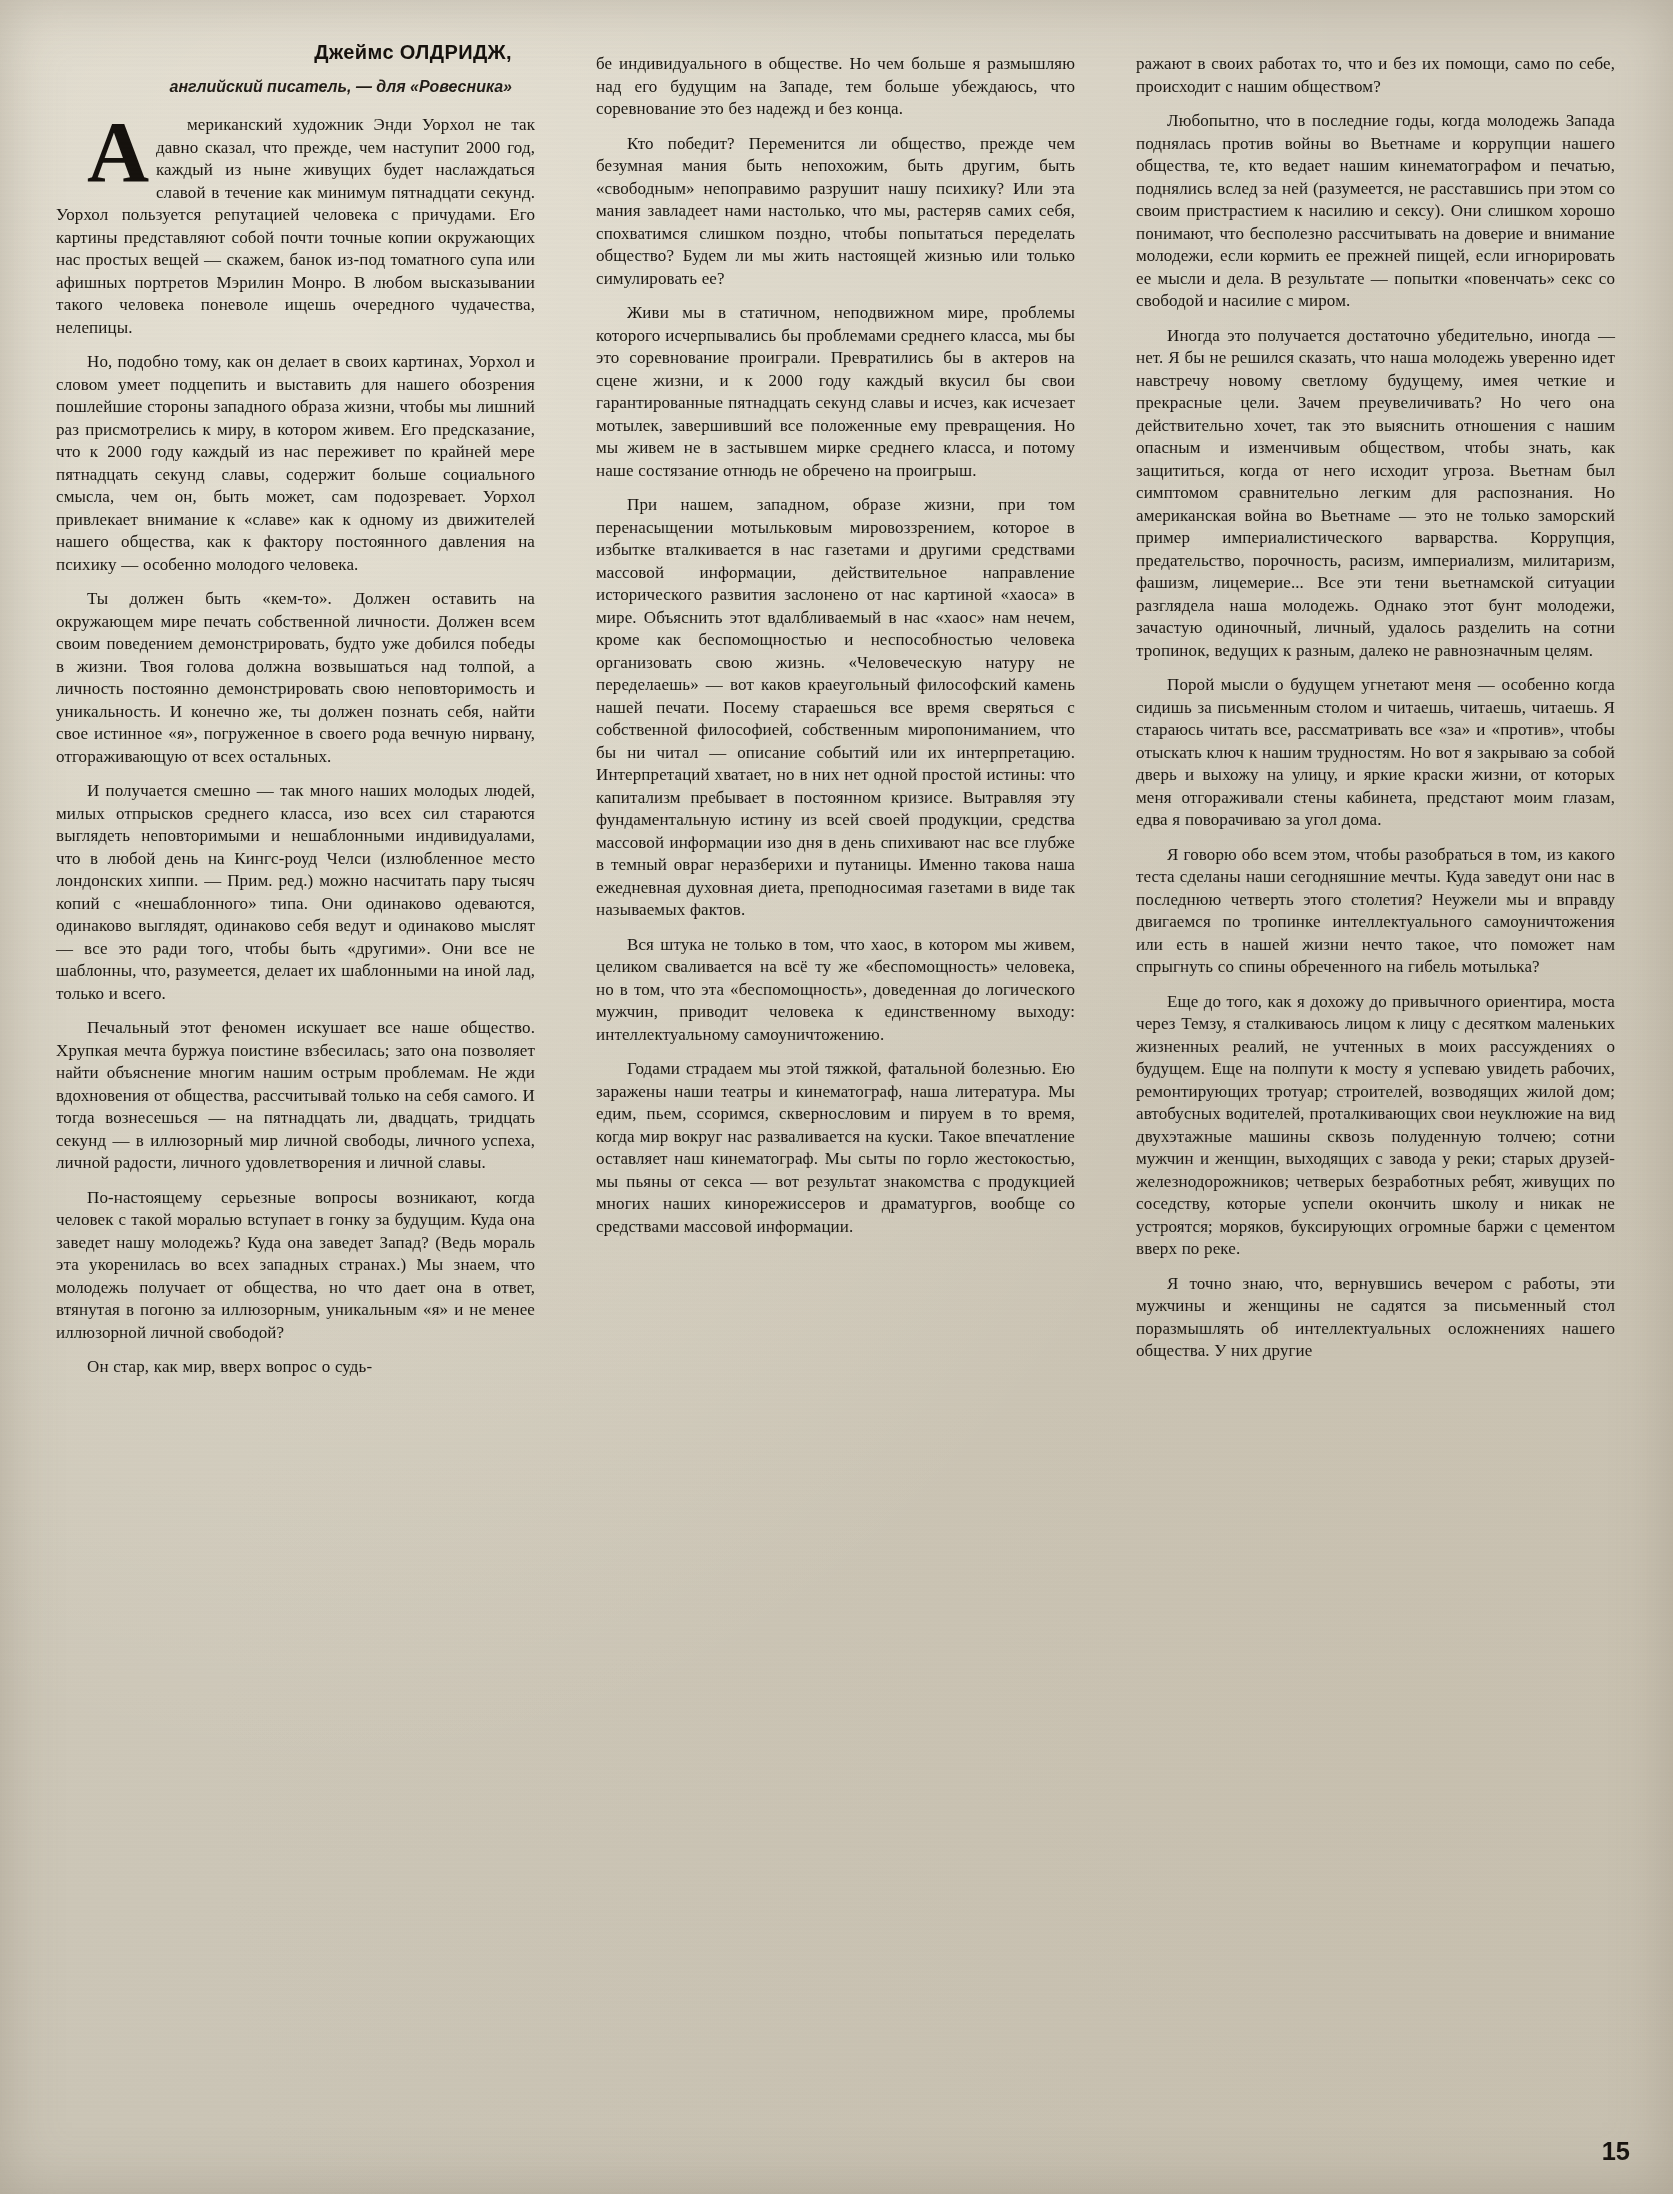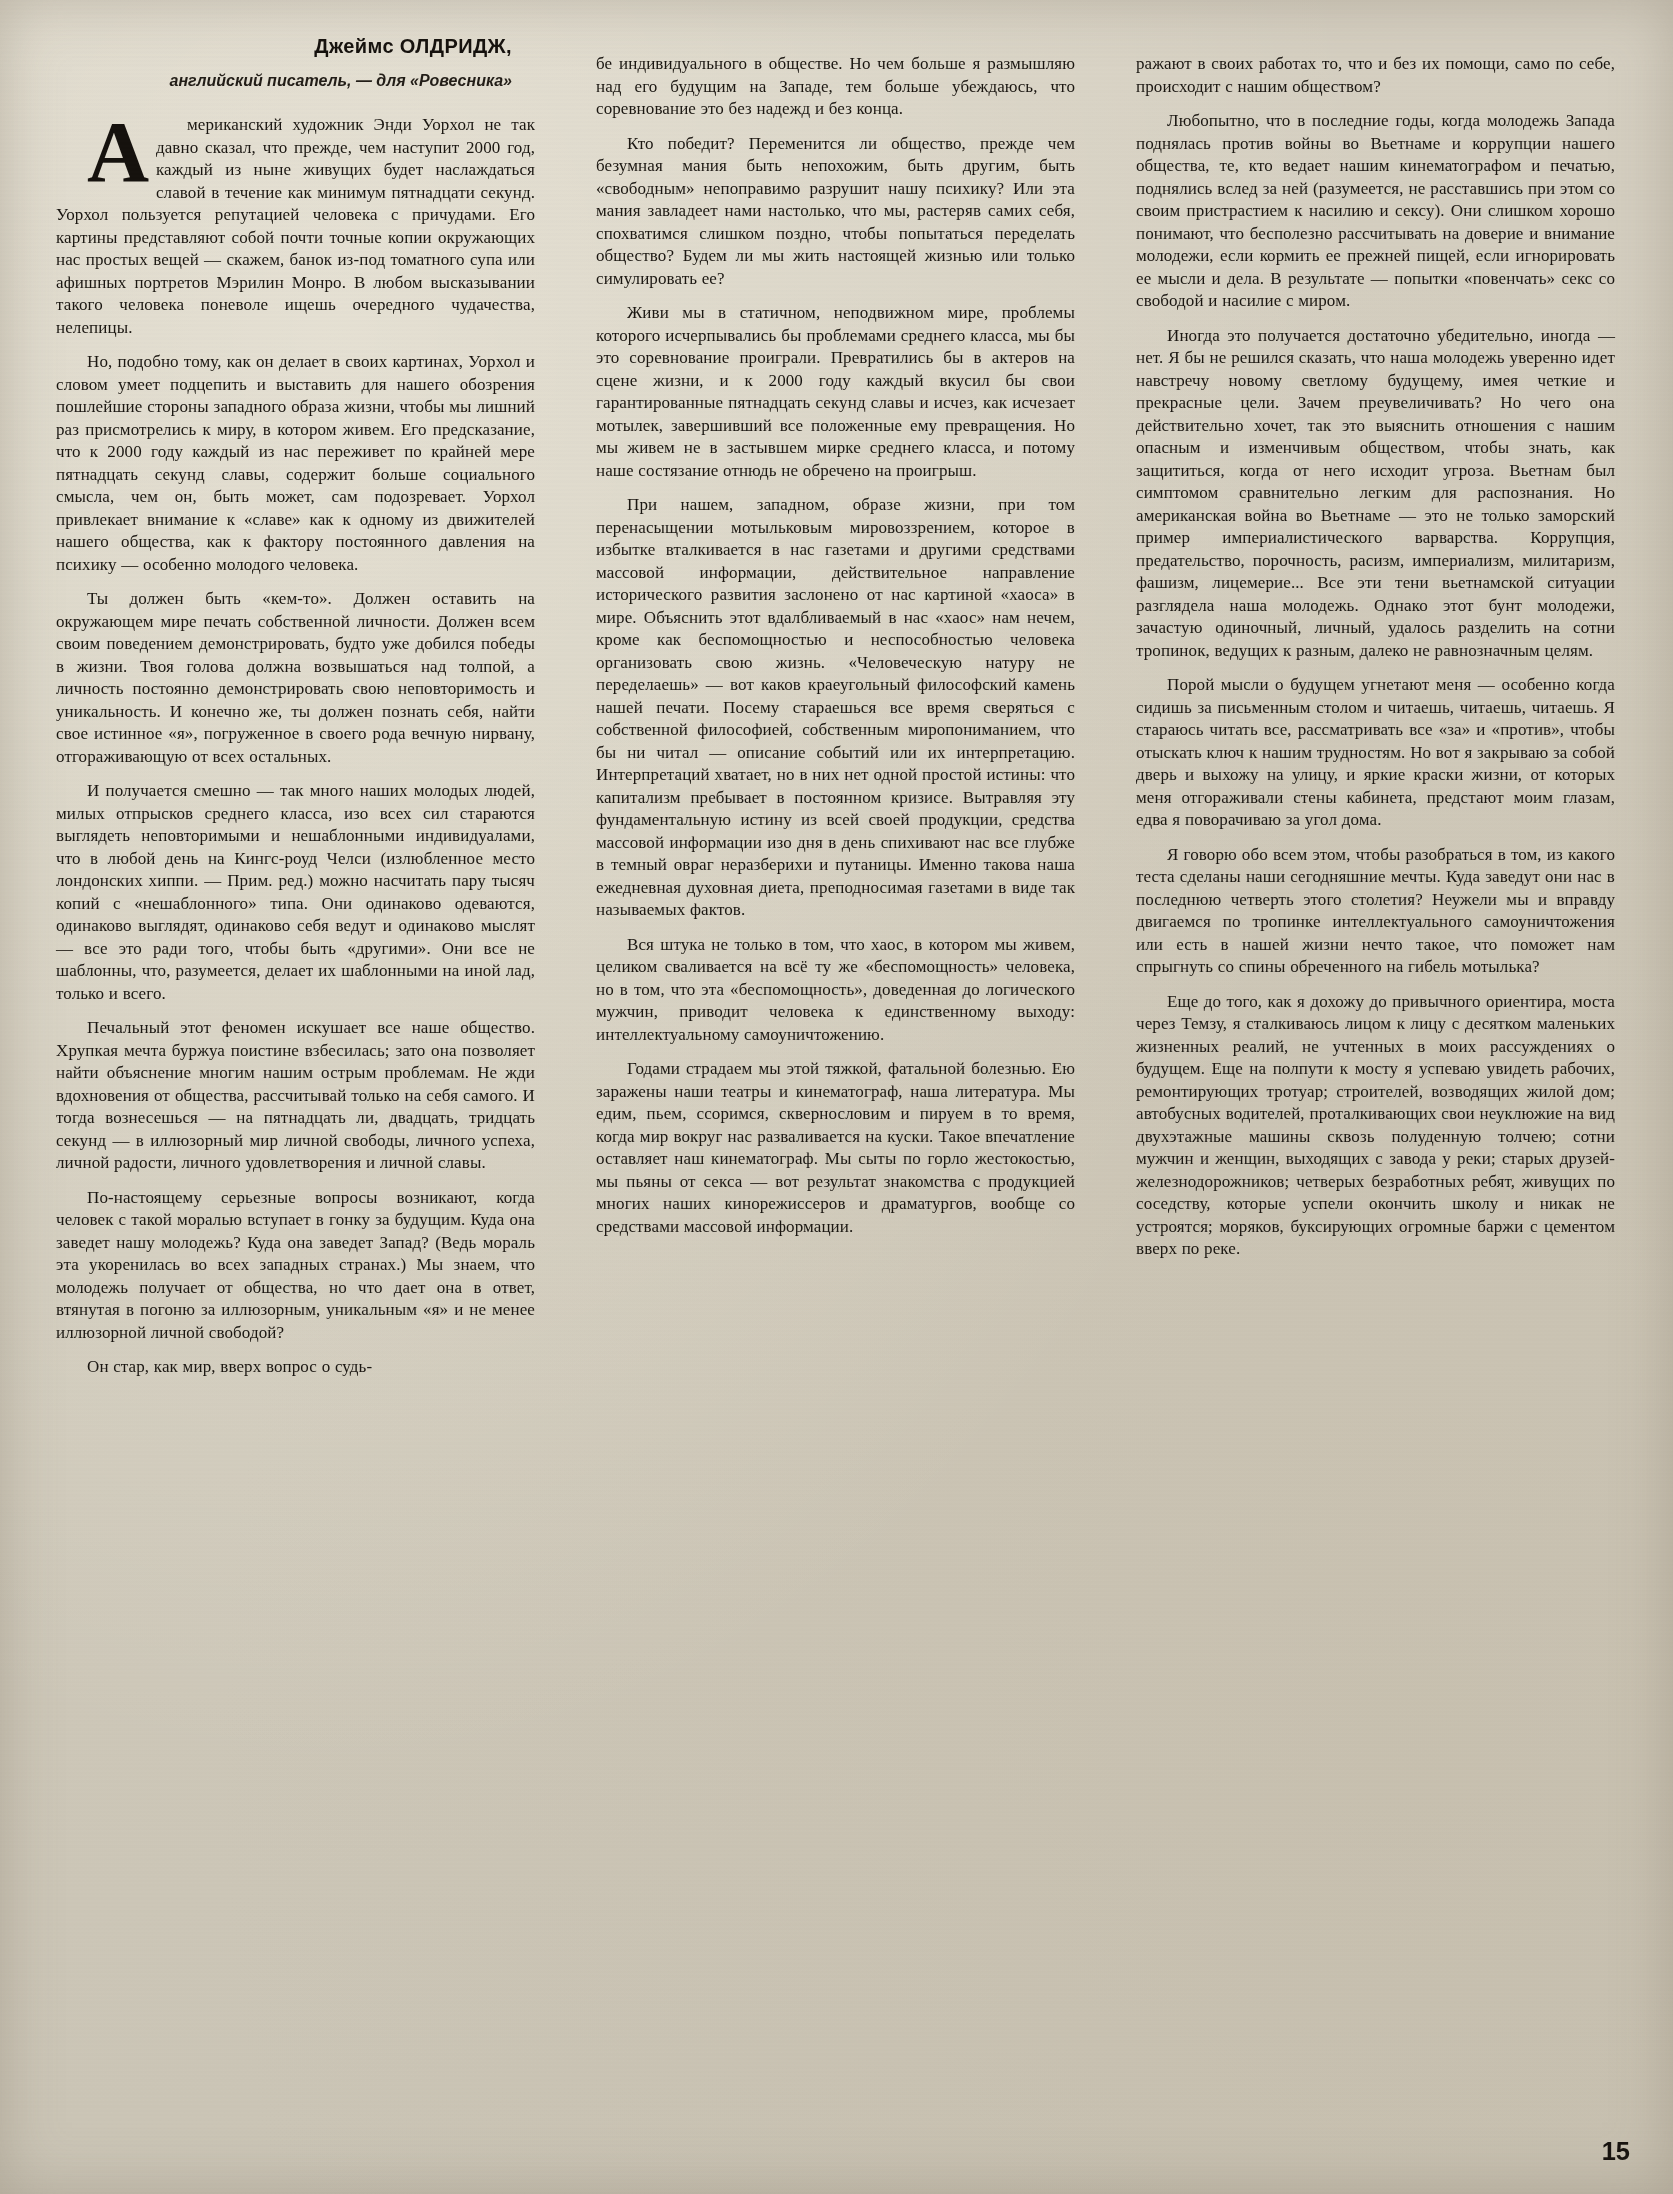--- a/index.html
+++ b/index.html
@@ -30,21 +30,21 @@
     position: absolute;
     inset: 0;
     pointer-events: none;
     opacity: 0.35;
     background-image:
       repeating-linear-gradient(0deg, rgba(0,0,0,0.02) 0px, rgba(0,0,0,0.02) 0.7px, rgba(255,255,255,0.015) 0.7px, rgba(255,255,255,0.015) 1.3px);
   }
   .byline {
     position: absolute;
     left: 44px;
-    top: 35px;
+    top: 41px;
     width: 468px;
     text-align: right;
   }
   .byline .name {
     font-family: "Liberation Sans", sans-serif;
     font-weight: bold;
     font-size: 20px;
     letter-spacing: 0.4px;
     color: #15110d;
     line-height: 1.15;
@@ -145,20 +145,21 @@
       <p>Годами страдаем мы этой тяжкой, фатальной болезнью. Ею заражены наши театры и кинематограф, наша литература. Мы едим, пьем, ссоримся, сквернословим и пируем в то время, когда мир вокруг нас разваливается на куски. Такое впечатление оставляет наш кинематограф. Мы сыты по горло жестокостью, мы пьяны от секса — вот результат знакомства с продукцией многих наших кинорежиссеров и драматургов, вообще со средствами массовой информации.</p>
     </div>
 
     <div class="col">
       <p class="noindent">ражают в своих работах то, что и без их помощи, само по себе, происходит с нашим обществом?</p>
       <p>Любопытно, что в последние годы, когда молодежь Запада поднялась против войны во Вьетнаме и коррупции нашего общества, те, кто ведает нашим кинематографом и печатью, поднялись вслед за ней (разумеется, не расставшись при этом со своим пристрастием к насилию и сексу). Они слишком хорошо понимают, что бесполезно рассчитывать на доверие и внимание молодежи, если кормить ее прежней пищей, если игнорировать ее мысли и дела. В результате — попытки «повенчать» секс со свободой и насилие с миром.</p>
       <p>Иногда это получается достаточно убедительно, иногда — нет. Я бы не решился сказать, что наша молодежь уверенно идет навстречу новому светлому будущему, имея четкие и прекрасные цели. Зачем преувеличивать? Но чего она действительно хочет, так это выяснить отношения с нашим опасным и изменчивым обществом, чтобы знать, как защититься, когда от него исходит угроза. Вьетнам был симптомом сравнительно легким для распознания. Но американская война во Вьетнаме — это не только заморский пример империалистического варварства. Коррупция, предательство, порочность, расизм, империализм, милитаризм, фашизм, лицемерие... Все эти тени вьетнамской ситуации разглядела наша молодежь. Однако этот бунт молодежи, зачастую одиночный, личный, удалось разделить на сотни тропинок, ведущих к разным, далеко не равнозначным целям.</p>
       <p>Порой мысли о будущем угнетают меня — особенно когда сидишь за письменным столом и читаешь, читаешь, читаешь. Я стараюсь читать все, рассматривать все «за» и «против», чтобы отыскать ключ к нашим трудностям. Но вот я закрываю за собой дверь и выхожу на улицу, и яркие краски жизни, от которых меня отгораживали стены кабинета, предстают моим глазам, едва я поворачиваю за угол дома.</p>
       <p>Я говорю обо всем этом, чтобы разобраться в том, из какого теста сделаны наши сегодняшние мечты. Куда заведут они нас в последнюю четверть этого столетия? Неужели мы и вправду двигаемся по тропинке интеллектуального самоуничтожения или есть в нашей жизни нечто такое, что поможет нам спрыгнуть со спины обреченного на гибель мотылька?</p>
       <p>Еще до того, как я дохожу до привычного ориентира, моста через Темзу, я сталкиваюсь лицом к лицу с десятком маленьких жизненных реалий, не учтенных в моих рассуждениях о будущем. Еще на полпути к мосту я успеваю увидеть рабочих, ремонтирующих тротуар; строителей, возводящих жилой дом; автобусных водителей, проталкивающих свои неуклюжие на вид двухэтажные машины сквозь полуденную толчею; сотни мужчин и женщин, выходящих с завода у реки; старых друзей-железнодорожников; четверых безработных ребят, живущих по соседству, которые успели окончить школу и никак не устроятся; моряков, буксирующих огромные баржи с цементом вверх по реке.</p>
+      <p>Я точно знаю, что, вернувшись вечером с работы, эти мужчины и женщины не садятся за письменный стол поразмышлять об интеллектуальных осложнениях нашего общества. У них другие</p>
     </div>
 
   </div>
 
   <div class="pagenum">15</div>
   <div class="grain"></div>
   <div class="edge-shadow"></div>
 </div>
 
 

